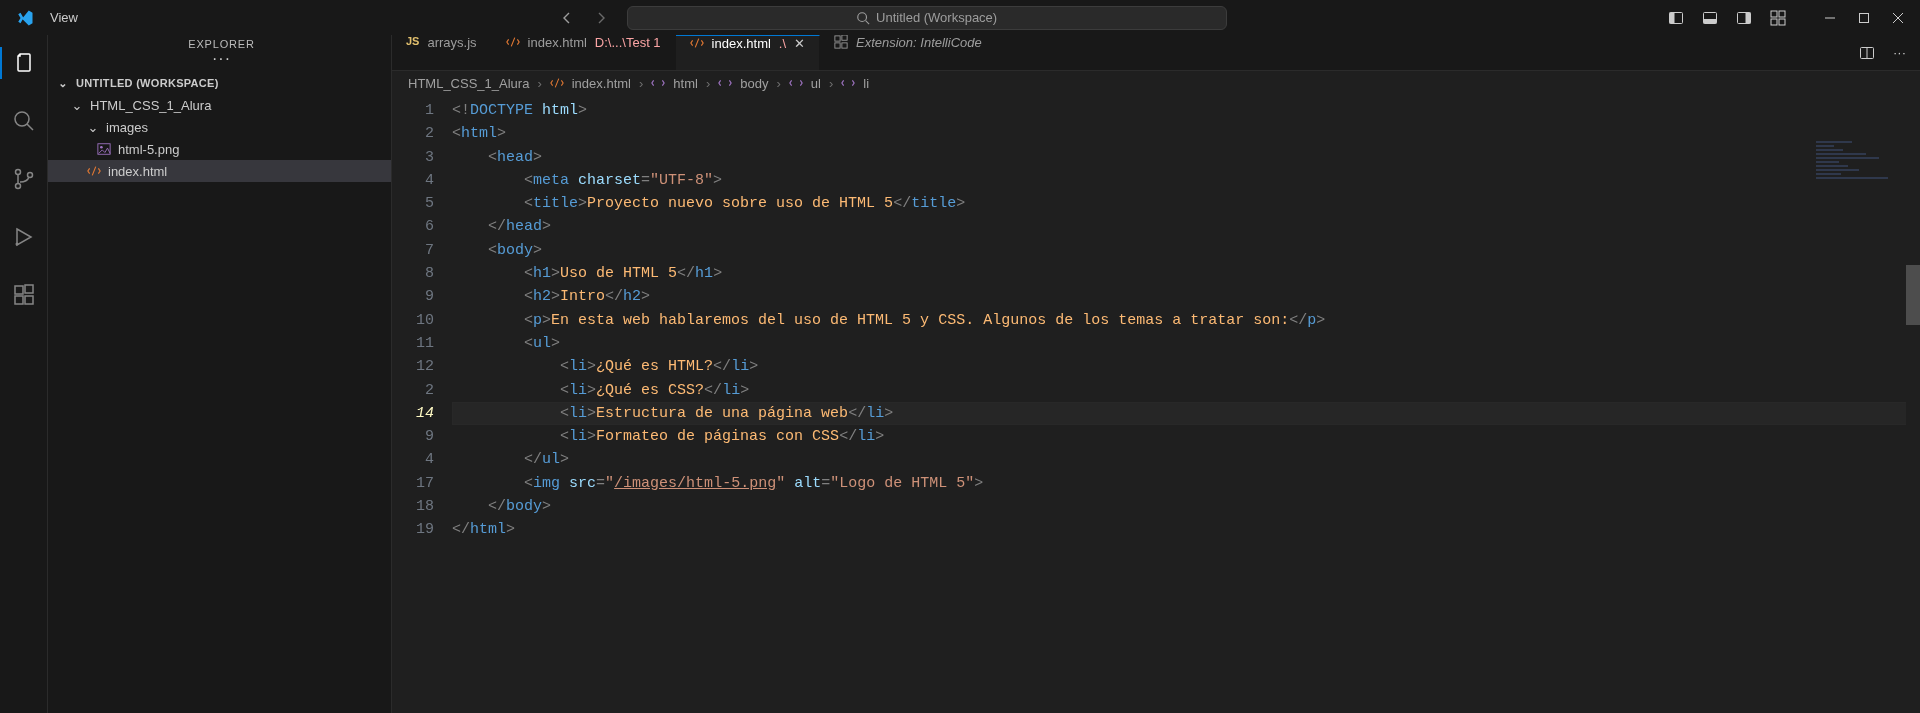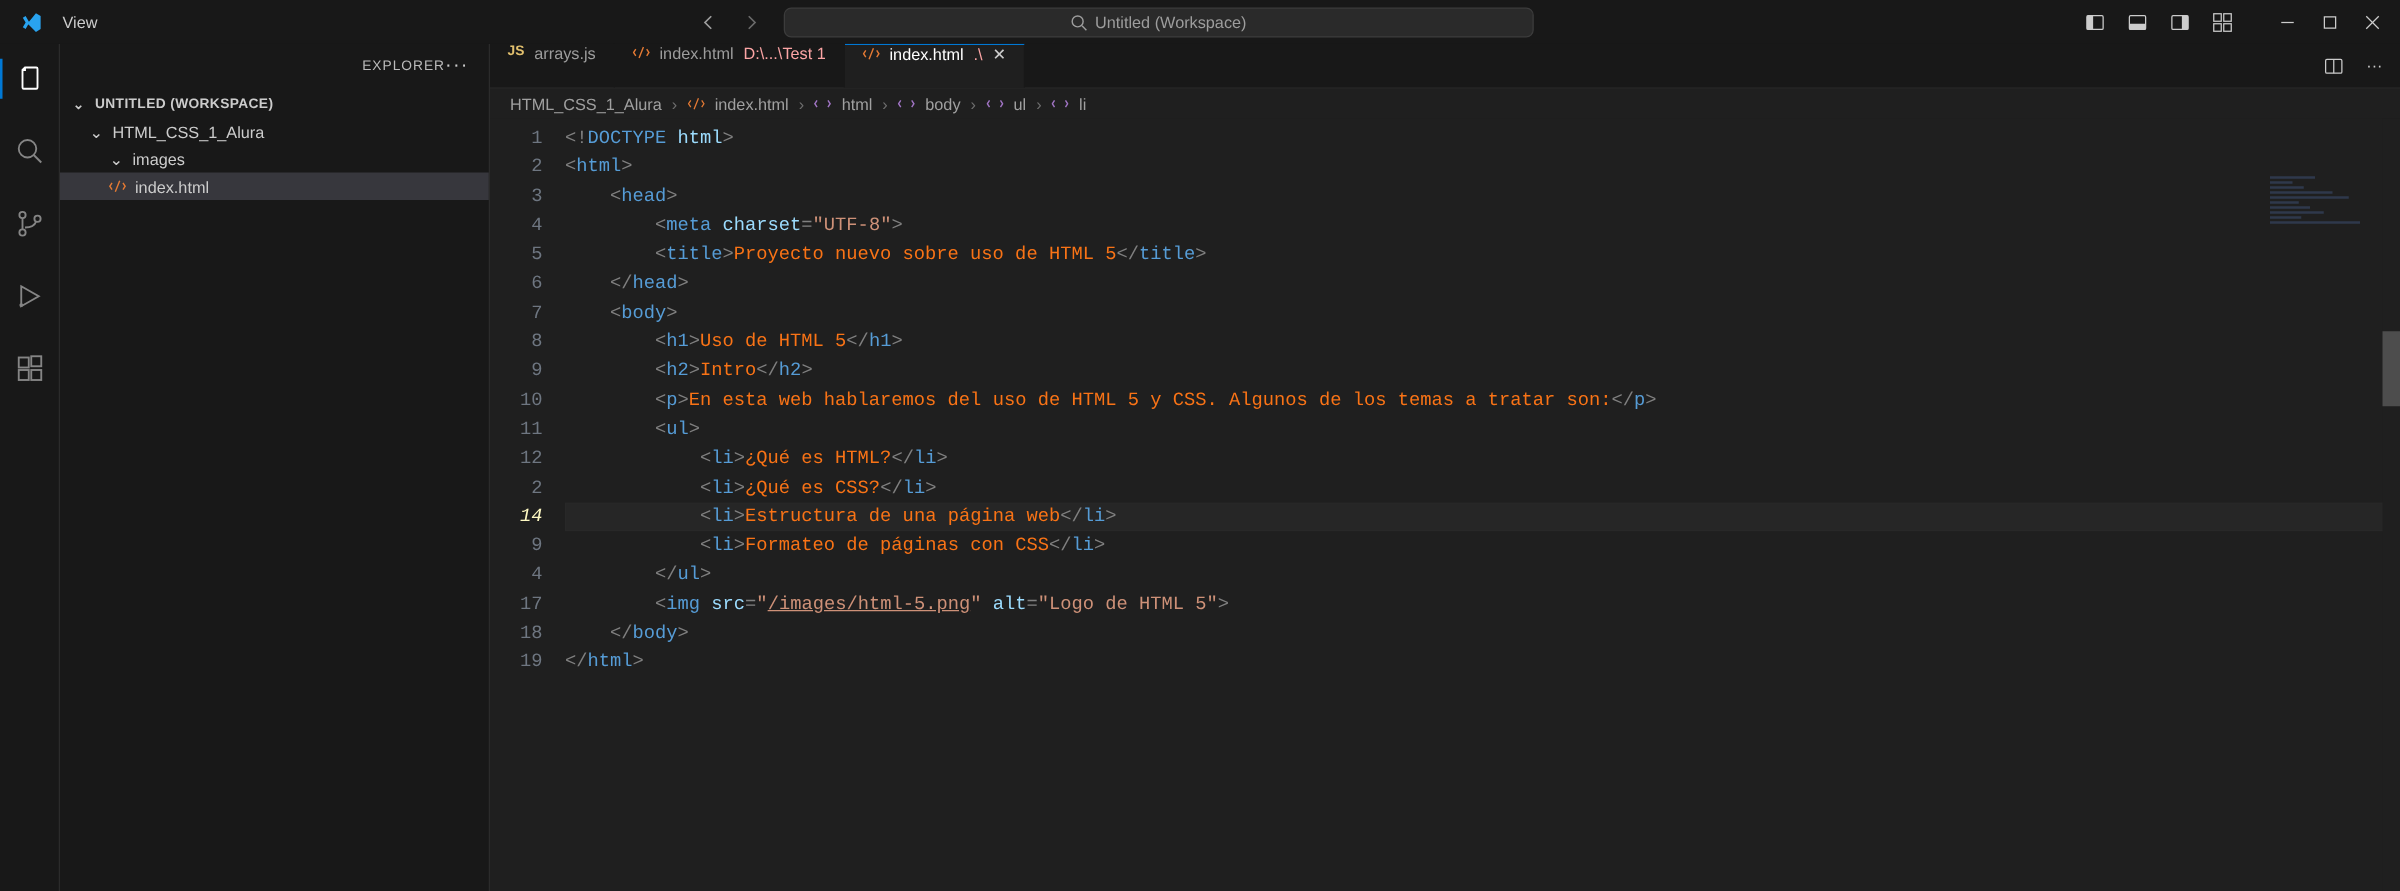--- a/index.html
+++ b/index.html
@@ -37,21 +37,21 @@
   width: 48px; background:#181818;
   display:flex; flex-direction:column; align-items:center;
   padding-top:8px; gap:18px;
   border-right:1px solid #2b2b2b;
 }
 .activity-item { width:48px; height:40px; display:flex; align-items:center; justify-content:center; color:#858585; position:relative;}
 .activity-item.active { color:#ffffff; }
 .activity-item.active::before { content:""; position:absolute; left:0; top:4px; bottom:4px; width:2px; background:#0078d4;}
 
 .sidebar { width:344px; background:#181818; border-right:1px solid #2b2b2b; display:flex; flex-direction:column;}
-.sidebar-header { height:35px; display:flex; align-items:center; justify-content:flex-end; padding:0 16px 0 20px; color:#bbbbbb; font-size:11px; letter-spacing:0.8px;}
+.sidebar-header { height:35px; display:flex; align-items:center; justify-content:center; padding:0 16px 0 20px; color:#bbbbbb; font-size:11px; letter-spacing:0.8px;flex-direction:column;}
 .sidebar-header .dots { color:#cccccc; font-size:16px; letter-spacing:1px;}
 .tree { padding:2px 0;}
 .tree-row { height:22px; display:flex; align-items:center; gap:6px; padding-left:8px; color:#cccccc;}
 .tree-row.root { font-weight:700; font-size:11px; letter-spacing:0.3px;}
 .tree-row.indent1 { padding-left:22px;}
 .tree-row.indent2 { padding-left:38px;}
 .tree-row.indent3 { padding-left:48px;}
 .tree-row.selected { background:#37373d;}
 .chev { width:14px; display:inline-flex; justify-content:center; color:#cccccc;}
 .file-ico { width:16px; height:16px; display:inline-flex; align-items:center; justify-content:center;}
@@ -74,21 +74,21 @@
 .gutter .ln { height:23.3px;}
 .gutter .ln.cur { color:#fef9c3;font-style:italic;}
 .code { flex:1; padding-top:4px; white-space:pre; color:#d4d4d4; position:relative;}
 .code .line { height:23.3px; position:relative;}
 .code .line.cur { background:rgba(255,255,255,0.035); box-shadow: inset 0 0 0 1px #282828;}
 
 .pun { color:#808080;}
 .tag { color:#569cd6;}
 .attr { color:#9cdcfe;}
 .str { color:#ce9178;}
-.txt { color:#f97316;}
+.txt { color:#fdba74;}
 .link { color:#ce9178; text-decoration:underline;}
 
 .minimap { position:absolute; right:14px; top:46px; width:90px; height:40px; opacity:0.6;}
 .minimap .mline { height:2px; margin-bottom:2px; background:#3a4a6a;}
 .scrollbar { position:absolute; right:0; top:0; bottom:0; width:14px; background:#1f1f1f;}
 .scrollbar .thumb { position:absolute; right:0; width:14px; background:#4d4d4d;}
 svg { display:block; }
 </style>
 </head>
 <body>
@@ -227,20 +227,30 @@
         <span>UNTITLED (WORKSPACE)</span>
       </div>
       <div class="tree-row indent1">
         <span class="chev">⌄</span>
         <span>HTML_CSS_1_Alura</span>
       </div>
       <div class="tree-row indent2">
         <span class="chev">⌄</span>
         <span>images</span>
       </div>
+      <div class="tree-row indent3">
+        <span class="file-ico">
+            <svg width="14" height="14" viewBox="0 0 16 16">
+              <rect x="1" y="2" width="14" height="12" stroke="#a074c4" fill="none"></rect>
+              <circle cx="5" cy="6" r="1.5" fill="#a074c4"></circle>
+              <path d="M2 13l4-4 3 3 3-5 3 6" stroke="#a074c4" fill="none"></path>
+            </svg>
+          </span>
+        <span>html-5.png</span>
+      </div>
       <div class="tree-row indent2 selected">
         <span class="file-ico">
             <svg width="14" height="14" viewBox="0 0 16 16">
               <path d="M3 5l-2 3 2 3M13 5l2 3-2 3M10 3l-4 10" stroke="#e37933" fill="none" stroke-width="1.3"></path>
             </svg>
           </span>
         <span>index.html</span>
       </div>
     </div>
   </div>
@@ -263,20 +273,31 @@
       </div>
       <div class="tab active">
         <span>
             <svg width="14" height="14" viewBox="0 0 16 16">
               <path d="M3 5l-2 3 2 3M13 5l2 3-2 3M10 3l-4 10" stroke="#e37933" fill="none" stroke-width="1.3"></path>
             </svg>
           </span>
         <span>index.html</span>
         <span class="tab-path">.\</span>
         <span class="close">✕</span>
+      </div>
+      <div class="tab italic">
+        <span>
+            <svg width="14" height="14" viewBox="0 0 16 16">
+              <rect x="1" y="1" width="6" height="6" stroke="#9d9d9d" fill="none"></rect>
+              <rect x="1" y="9" width="6" height="6" stroke="#9d9d9d" fill="none"></rect>
+              <rect x="9" y="9" width="6" height="6" stroke="#9d9d9d" fill="none"></rect>
+              <rect x="9" y="0" width="6" height="6" stroke="#9d9d9d" fill="none"></rect>
+            </svg>
+          </span>
+        <span>Extension: IntelliCode</span>
       </div>
       <div class="tabs-right">
         <span>
             <svg width="16" height="16" viewBox="0 0 16 16">
               <rect x="1.5" y="2.5" width="13" height="11" rx="1" stroke="#cccccc" fill="none"></rect>
               <line x1="8" y1="2.5" x2="8" y2="13.5" stroke="#cccccc"></line>
             </svg>
           </span>
         <span>···</span>
       </div>

